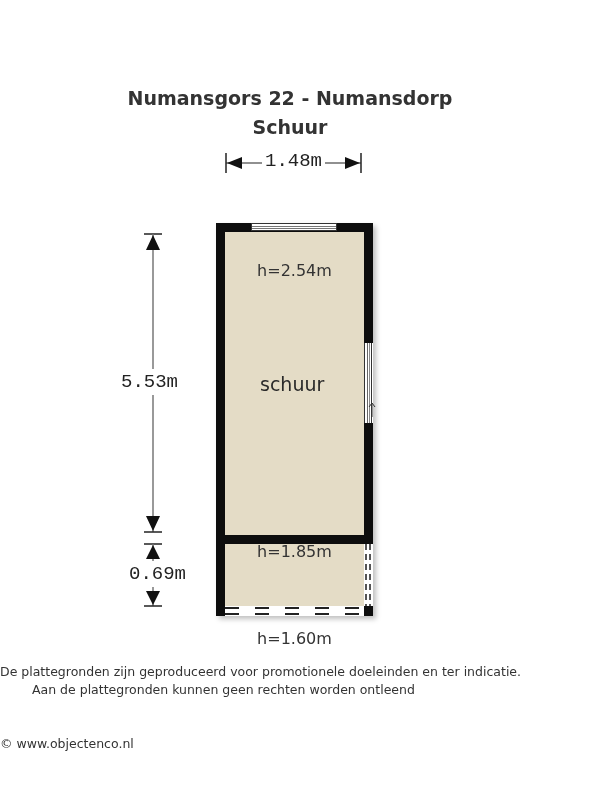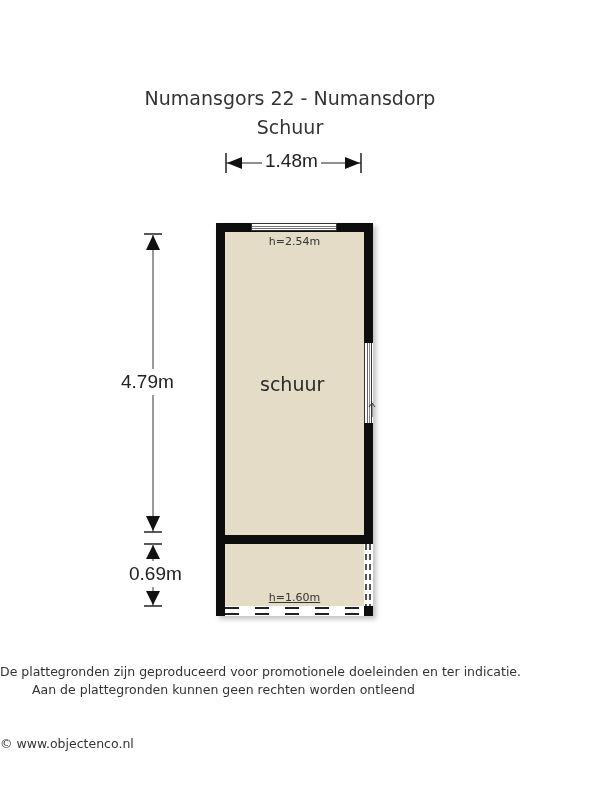--- a/index.html
+++ b/index.html
@@ -1,23 +1,23 @@
 <!DOCTYPE html>
 <html><head>
   <meta charset="utf-8">
   <style>
     html, body { margin: 0; padding: 0; background: #ffffff; }
     body { width: 600px; height: 800px; position: relative; overflow: hidden;
            font-family: "DejaVu Sans", sans-serif; color: #333333; }
     .abs { position: absolute; }
-    .title { left: 0; width: 580px; text-align: center; font-weight: normal; font-size: 19px; color: #333333; }
-    .dim-text { font-family: Liberation Sans, sans-serif; font-size: 19px; color: #222222; background: #ffffff; }
+    .title { left: 0; width: 580px; text-align: center; font-weight: bold; font-size: 19px; color: #333333; }
+    .dim-text { font-family: Liberation Mono, monospace; font-size: 19px; color: #222222; background: #ffffff; }
     .room-fill { background: #e4dcc6; }
     .wall { background: #0d0d0d; }
-    .hlabel { font-size: 11px; color: #333333; text-align: center; }
+    .hlabel { font-size: 16px; color: #333333; text-align: center; margin-top: 26px; }
     .footer { left: 0; width: 600px; text-align: left; font-size: 12.5px; color: #333333; line-height: 17px; }
     .room-name { font-size: 19px; color: #2a2a2a; }
   </style>
 </head>
 <body>
 
 <div class="abs title" style="top:87px;">Numansgors 22 - Numansdorp</div>
 <div class="abs title" style="top:116px;">Schuur</div>
 
 <svg class="abs" style="left:222px; top:150px;" width="145" height="26">
@@ -36,21 +36,21 @@
   <polygon points="15,7 8,22 22,22" fill="#111"></polygon>
   <polygon points="15,303 8,288 22,288" fill="#111"></polygon>
   <line x1="6" y1="304" x2="24" y2="304" stroke="#222" stroke-width="1.5"></line>
 
   <line x1="6" y1="316" x2="24" y2="316" stroke="#222" stroke-width="1.5"></line>
   <line x1="15" y1="316" x2="15" y2="378" stroke="#777" stroke-width="1.5"></line>
   <polygon points="15,317 8,331 22,331" fill="#111"></polygon>
   <polygon points="15,377 8,363 22,363" fill="#111"></polygon>
   <line x1="6" y1="378" x2="24" y2="378" stroke="#222" stroke-width="1.5"></line>
 </svg>
-<div class="abs dim-text" style="left:121px; top:369px; padding:2px 0;">4.79m</div>
+<div class="abs dim-text" style="left:121px; top:369px; padding:2px 0;">5.53m</div>
 <div class="abs dim-text" style="left:121px; top:561px; padding:2px 0;margin-left:8px;">0.69m</div>
 
 <div class="abs" style="left:216px; top:223px; width:157px; height:393px; box-shadow: 3px 3px 5px rgba(0,0,0,0.25);">
 
   <div class="abs room-fill" style="left:8px; top:8px; width:141px; height:377px;"></div>
 
   <div class="abs wall" style="left:0; top:0; width:157px; height:9px;"></div>
   <div class="abs wall" style="left:0; top:0; width:9px; height:393px;"></div>
   <div class="abs wall" style="left:148px; top:0; width:9px; height:120px;"></div>
   <div class="abs wall" style="left:148px; top:200px; width:9px; height:120px;"></div>
@@ -76,18 +76,19 @@
   </div>
   <div class="abs wall" style="left:148px; top:383px; width:9px; height:10px;"></div>
 
   <div class="abs" style="left:9px; top:383px; width:139px; height:10px; background:#fff;">
     <div style="position:absolute; left:0; top:1px; width:139px; height:2px; background:repeating-linear-gradient(90deg, #222 0 14px, transparent 14px 30px);"></div>
     <div style="position:absolute; left:0; top:7px; width:139px; height:2px; background:repeating-linear-gradient(90deg, #222 0 14px, transparent 14px 30px);"></div>
   </div>
 
   <div class="abs hlabel" style="left:8px; top:12px; width:141px;">h=2.54m</div>
   <div class="abs room-name" style="left:44px; top:150px;">schuur</div>
-  <div class="abs hlabel" style="left:8px; top:368px; width:141px;text-decoration:underline;">h=1.60m</div>
+  <div class="abs hlabel" style="left:8px; top:293px; width:141px;">h=1.85m</div>
+  <div class="abs hlabel" style="left:8px; top:380px; width:141px;">h=1.60m</div>
 </div>
 
 <div class="abs footer" style="top:663px;">De plattegronden zijn geproduceerd voor promotionele doeleinden en ter indicatie.</div>
 <div class="abs footer" style="top:681px;margin-left:32px;">Aan de plattegronden kunnen geen rechten worden ontleend</div>
 <div class="abs footer" style="top:735px;">© www.objectenco.nl</div>
 
 </body></html>

